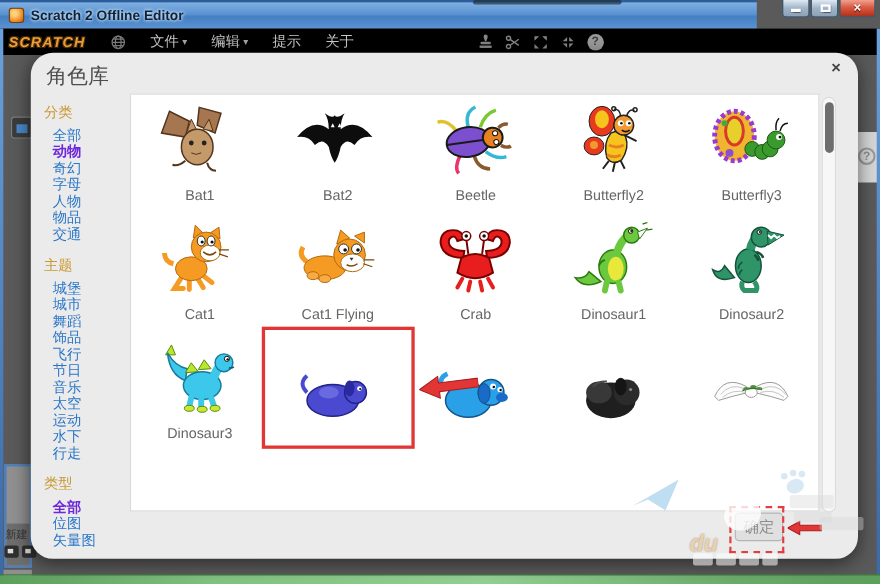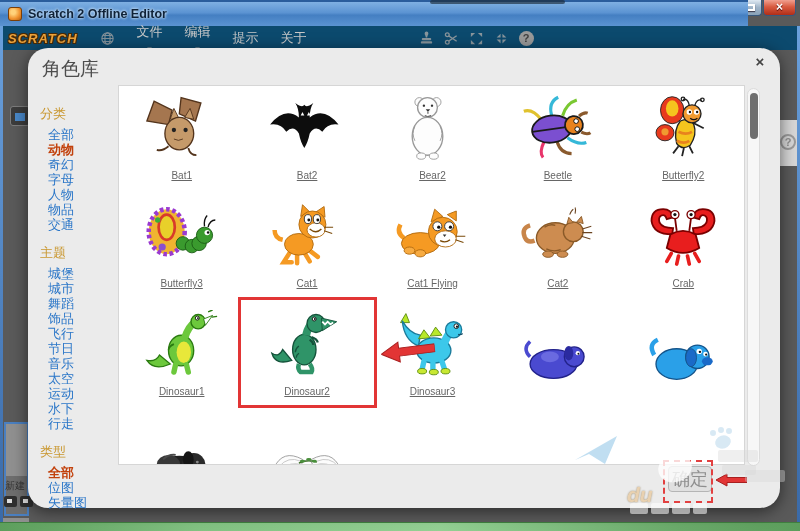--- a/index.html
+++ b/index.html
@@ -1,40 +1,40 @@
 <!DOCTYPE html>
 <html><head>
 <meta charset="utf-8">
 <style>
   * { margin:0; padding:0; box-sizing:border-box; }
   html,body { width:800px; height:531px; overflow:hidden; }
   body { font-family:"Liberation Sans","DejaVu Sans",sans-serif; background:#5a5a5a; position:relative; }
 
   
-  .titlebar { position:absolute; left:0; top:0; width:748px; height:26px;
+  .titlebar { position:absolute; left:0; top:0; width:688px; height:26px;
     background:linear-gradient(#7fb0e2 0%, #5b93d2 45%, #447fc2 55%, #5b93d2 100%);
     border-top:2px solid #2a5d9c; display:flex; align-items:center; z-index:1;}
   .topsmudge { position:absolute; left:430px; top:0; width:135px; height:4px; background:#1c2a38; opacity:.65; border-radius:2px; z-index:2;}
   .app-ico { width:14px; height:14px; margin:0 6px 0 8px; border-radius:3px;
     background:radial-gradient(circle at 35% 35%, #ffd27a 20%, #f0922e 60%, #b05e10 100%); border:1px solid #7a3e08;}
   .title-text { font-size:12.5px; font-weight:bold; color:#0f2238; text-shadow:0 0 3px #cfe4f5, 0 0 3px #cfe4f5; }
   .winbtns { position:absolute; right:4px; top:0; display:flex; }
   .winbtn { width:25px; height:16px; border:1px solid #38587c; border-top:none; border-radius:0 0 4px 4px;
     background:linear-gradient(#dfe9f2,#9fb4c8 50%,#8aa2b8); margin-left:1px; position:relative; }
   .winbtn.close { width:33px; background:linear-gradient(#f0a090,#d95b41 45%,#b02e18); }
   .glyph-min { position:absolute; left:7px; bottom:4px; width:9px; height:3px; background:#fff; box-shadow:0 1px 1px #445;}
   .glyph-max { position:absolute; left:8px; top:4px; width:9px; height:7px; border:2px solid #fff; box-shadow:0 1px 1px #445;}
   .glyph-x { color:#fff; font-size:12px; font-weight:bold; text-align:center; display:block; line-height:15px; text-shadow:0 1px 1px #400;}
 
-  .menubar { position:absolute; left:0; top:26px; width:800px; height:24px; background:#0c4a6e;
+  .menubar { position:absolute; left:0; top:26px; width:800px; height:24px; background:#000000;
     display:flex; align-items:center; z-index:1; }
   .logo { font-size:13px; font-weight:bold; letter-spacing:1px; color:#eda33b; margin-left:8px;
     text-shadow:1px 1px 0 #4a2a05, -1px -1px 0 #4a2a05, 1px -1px 0 #4a2a05, -1px 1px 0 #4a2a05; font-style:italic;}
   .mb-ico { width:15px; height:15px; margin-left:22px; opacity:.75; }
-  .menu-item { color:#c9c9c9; font-size:13px; margin-left:22px; cursor:default; display:flex; align-items:center; gap:3px;flex-direction:column;}
+  .menu-item { color:#c9c9c9; font-size:13px; margin-left:22px; cursor:default; display:flex; align-items:center; gap:3px;}
   .dd { font-size:9px; color:#a5a5a5; }
   .toolicons { display:flex; gap:10px; margin-left:112px; align-items:center;}
   .toolico { width:15px; height:15px; opacity:.8;}
   .helpround { width:15px; height:15px; border-radius:50%; background:#9a9a9a; color:#3f3f3f;
     font-size:11px; font-weight:bold; text-align:center; line-height:15px; }
 
   
   .editor { position:absolute; left:0; top:50px; width:800px; height:472px; background:#5a5a5a; }
   .edge-l { position:absolute; left:0; top:26px; width:3px; height:496px; background:linear-gradient(#6aa0dc,#3a6aa8); z-index:3;}
   .edge-r { position:absolute; right:0; top:26px; width:3px; height:496px; background:linear-gradient(#6aa0dc,#3a6aa8); z-index:3;}
@@ -53,40 +53,40 @@
     border-radius:8px 0 0 8px; z-index:2;}
   .help-tab .helpcircle { position:absolute; left:12px; top:14px; width:16px; height:16px; border:2px solid #9a9a9a;
     border-radius:50%; color:#8f8f8f; font-size:11px; font-weight:bold; text-align:center; line-height:13px;}
 
   
   .dialog { position:absolute; left:28px; top:48px; width:752px; height:460px; background:#ebebeb;
     border-radius:20px; box-shadow:0 3px 16px rgba(0,0,0,.55); z-index:5;}
   .dlg-title { position:absolute; left:14px; top:8px; font-size:19px; color:#4d4d4d; }
   .dlg-close { position:absolute; left:722px; top:4px; width:20px; height:20px; font-size:15px; font-weight:bold;
     color:#444; text-align:center; line-height:20px; cursor:pointer;}
-  .sidebar { position:absolute; left:12px; top:54px; width:90px; }
+  .sidebar { position:absolute; left:12px; top:42px; width:90px; }
   .side-h { font-size:13px; color:#c9972f; margin:12px 0 4px; }
   .side-h:first-child { margin-top:3px; }
   .side-item { font-size:13px; color:#2a76c8; line-height:15px; padding-left:8px; cursor:pointer; }
-  .side-item.selected { color:#c2410c; font-weight:bold; }
+  .side-item.selected { color:#6d28d9; font-weight:bold; }
 
   .content { position:absolute; left:90px; top:37px; width:627px; height:380px; background:#fff;
     border:1px solid #d6d6d6; overflow:hidden; }
   .grid { display:grid; grid-template-columns:repeat(5,125.4px); grid-auto-rows:108px; padding-top:6px; }
   .cell { display:flex; flex-direction:column; align-items:center; cursor:pointer; }
   .thumb { width:90px; height:76px; display:flex; align-items:center; justify-content:center; }
   .thumb svg { width:86px; height:72px; }
-  .cell-label { font-size:10px; color:#666; margin-top:2px;text-decoration:underline; }
+  .cell-label { font-size:13px; color:#666; margin-top:2px; }
 
   .vscroll { position:absolute; left:719px; top:40px; width:13px; height:378px; background:#f7f7f7;
     border:1px solid #dcdcdc; border-radius:7px;}
   .vthumb { position:absolute; left:2px; top:4px; width:8px; height:46px; background:#6e6e6e; border-radius:4px; cursor:pointer;}
 
   .ok-btn { position:absolute; left:640px; top:418px; width:44px; height:26px; background:#dedede;
-    border:1px solid #a8a8a8; border-radius:4px; font-size:18px; color:#777; text-align:center; line-height:24px; opacity:.8;}
+    border:1px solid #a8a8a8; border-radius:4px; font-size:14px; color:#777; text-align:center; line-height:24px; opacity:.8;}
 
   
   .hl-rect { position:absolute; left:238px; top:297px; width:139px; height:111px; border:3px solid #e23535; z-index:7;}
   .arrow1 { position:absolute; left:381px; top:340px; z-index:7; transform:rotate(-7deg);}
   .dashed-rect { position:absolute; left:663px; top:460px; width:50px; height:43px; border:2px dashed #e24040; z-index:7;}
   .arrow2 { position:absolute; left:716px; top:473px; z-index:7;}
 
   
   .wm { position:absolute; left:555px; top:420px; width:245px; height:105px; z-index:8; pointer-events:none;}
   .wm-du { position:absolute; left:72px; top:63px; font-size:21px; font-weight:bold; font-style:italic;
@@ -246,38 +246,20 @@
             <svg viewBox="0 0 90 80">
           <path d="M4 34Q20 14 36 26Q36 16 32 10Q40 16 42 12Q44 16 52 10Q48 16 48 26Q64 14 80 34Q68 32 62 42Q54 34 48 44Q46 54 42 60Q38 54 36 44Q30 34 22 42Q16 32 4 34Z" fill="#0d0d0d"></path>
           <polygon points="38,24 40,20 42,24" fill="#fff"></polygon>
               <polygon points="45,24 47,20 49,24" fill="#fff"></polygon>
         </svg>
           </div>
         <div class="cell-label">Bat2</div>
       </div>
 
 
-      <div class="cell">
-        <div class="thumb">
-            <svg viewBox="0 0 90 80">
-          <circle cx="31" cy="9" r="5" fill="#fdfdfd" stroke="#999"></circle>
-              <circle cx="50" cy="9" r="5" fill="#fdfdfd" stroke="#999"></circle>
-          <circle cx="40" cy="15" r="11" fill="#fdfdfd" stroke="#999" stroke-width="1.5"></circle>
-          <circle cx="36" cy="13" r="1.3" fill="#333"></circle>
-              <circle cx="45" cy="13" r="1.3" fill="#333"></circle>
-          <polygon points="38,17 43,17 40.5,20" fill="#333"></polygon>
-              <path d="M40.5 20v2M37 24q3 2 7 0" stroke="#333" fill="none"></path>
-          <ellipse cx="40" cy="47" rx="17" ry="21" fill="#fdfdfd" stroke="#999" stroke-width="1.5"></ellipse>
-          <path d="M26 36q-4 8 0 16M54 36q4 8 0 16" stroke="#999" fill="none"></path>
-          <ellipse cx="33" cy="69" rx="5" ry="3.5" fill="#fdfdfd" stroke="#999"></ellipse>
-              <ellipse cx="47" cy="69" rx="5" ry="3.5" fill="#fdfdfd" stroke="#999"></ellipse>
-        </svg>
-          </div>
-        <div class="cell-label">Bear2</div>
-      </div>
 
       <div class="cell">
         <div class="thumb">
             <svg viewBox="0 0 90 80">
           <g transform="rotate(-8 45 38)" fill="none" stroke-width="3.5">
             <path d="M28 26Q20 12 10 14" stroke="#e0c22e"></path>
                 <path d="M40 23Q38 8 50 4" stroke="#35b8d8"></path>
                 <path d="M52 25Q58 12 70 10" stroke="#7ac832"></path>
             <path d="M28 50Q20 62 24 68" stroke="#e8356b"></path>
                 <path d="M42 53Q44 66 56 68" stroke="#8a5a2e"></path>
@@ -376,37 +358,20 @@
           <circle cx="64" cy="27" r="5" fill="#fff" stroke="#333"></circle>
               <circle cx="65.5" cy="28" r="1.8" fill="#111"></circle>
           <polygon points="57,36 61,36 59,39" fill="#333"></polygon>
           <path d="M54 43q6 3 11-1" stroke="#7a4a08" stroke-width="1.5" fill="none"></path>
           <path d="M72 38h10M71 42l9 3" stroke="#7a4a08" stroke-width="1.2" fill="none"></path>
         </svg>
           </div>
         <div class="cell-label">Cat1 Flying</div>
       </div>
 
-      <div class="cell">
-        <div class="thumb">
-            <svg viewBox="0 0 90 80">
-          <path d="M14 26q-10 3-6 13q3 7 11 4" stroke="#c8854a" stroke-width="5" fill="none"></path>
-          <ellipse cx="42" cy="40" rx="21" ry="17" fill="#cd8c50" stroke="#8a5a28" stroke-width="1.5"></ellipse>
-          <path d="M30 28q6-4 12-2M32 52q8 4 16 1" stroke="#8a5a28" stroke-width="1.5" fill="none"></path>
-          <circle cx="62" cy="33" r="11" fill="#cd8c50" stroke="#8a5a28" stroke-width="1.5"></circle>
-          <polygon points="55,24 57,17 62,23" fill="#cd8c50" stroke="#8a5a28"></polygon>
-          <polygon points="66,22 71,16 73,24" fill="#cd8c50" stroke="#8a5a28"></polygon>
-          <path d="M72 30l10-3M72 34l11 0M71 38l10 3" stroke="#6b4420" stroke-width="1.2" fill="none"></path>
-          <path d="M58 14q2-5 4-6M64 13q1-5 0-7" stroke="#6b4420" stroke-width="1.2" fill="none"></path>
-          <ellipse cx="34" cy="58" rx="6" ry="3.5" fill="#cd8c50" stroke="#8a5a28"></ellipse>
-          <ellipse cx="50" cy="58" rx="6" ry="3.5" fill="#cd8c50" stroke="#8a5a28"></ellipse>
-        </svg>
-          </div>
-        <div class="cell-label">Cat2</div>
-      </div>
 
       <div class="cell crab">
         <div class="thumb">
             <svg viewBox="0 0 90 80">
           <path d="M33 36Q12 36 10 21Q10 8 23 8Q32 8 34 17l-7 2Q25 13 21 15Q17 17 19 23Q22 29 34 29Z" fill="#e81e1e" stroke="#7a0000" stroke-width="2"></path>
           <path d="M57 36Q78 36 80 21Q80 8 67 8Q58 8 56 17l7 2Q65 13 69 15Q73 17 71 23Q68 29 56 29Z" fill="#e81e1e" stroke="#7a0000" stroke-width="2"></path>
           <path d="M38 32L36 17M52 32L54 17" stroke="#7a0000" stroke-width="2" fill="none"></path>
           <circle cx="36" cy="14" r="4.5" fill="#fff" stroke="#7a0000" stroke-width="1.5"></circle>
               <circle cx="36" cy="14" r="1.8" fill="#111"></circle>
           <circle cx="54" cy="14" r="4.5" fill="#fff" stroke="#7a0000" stroke-width="1.5"></circle>

